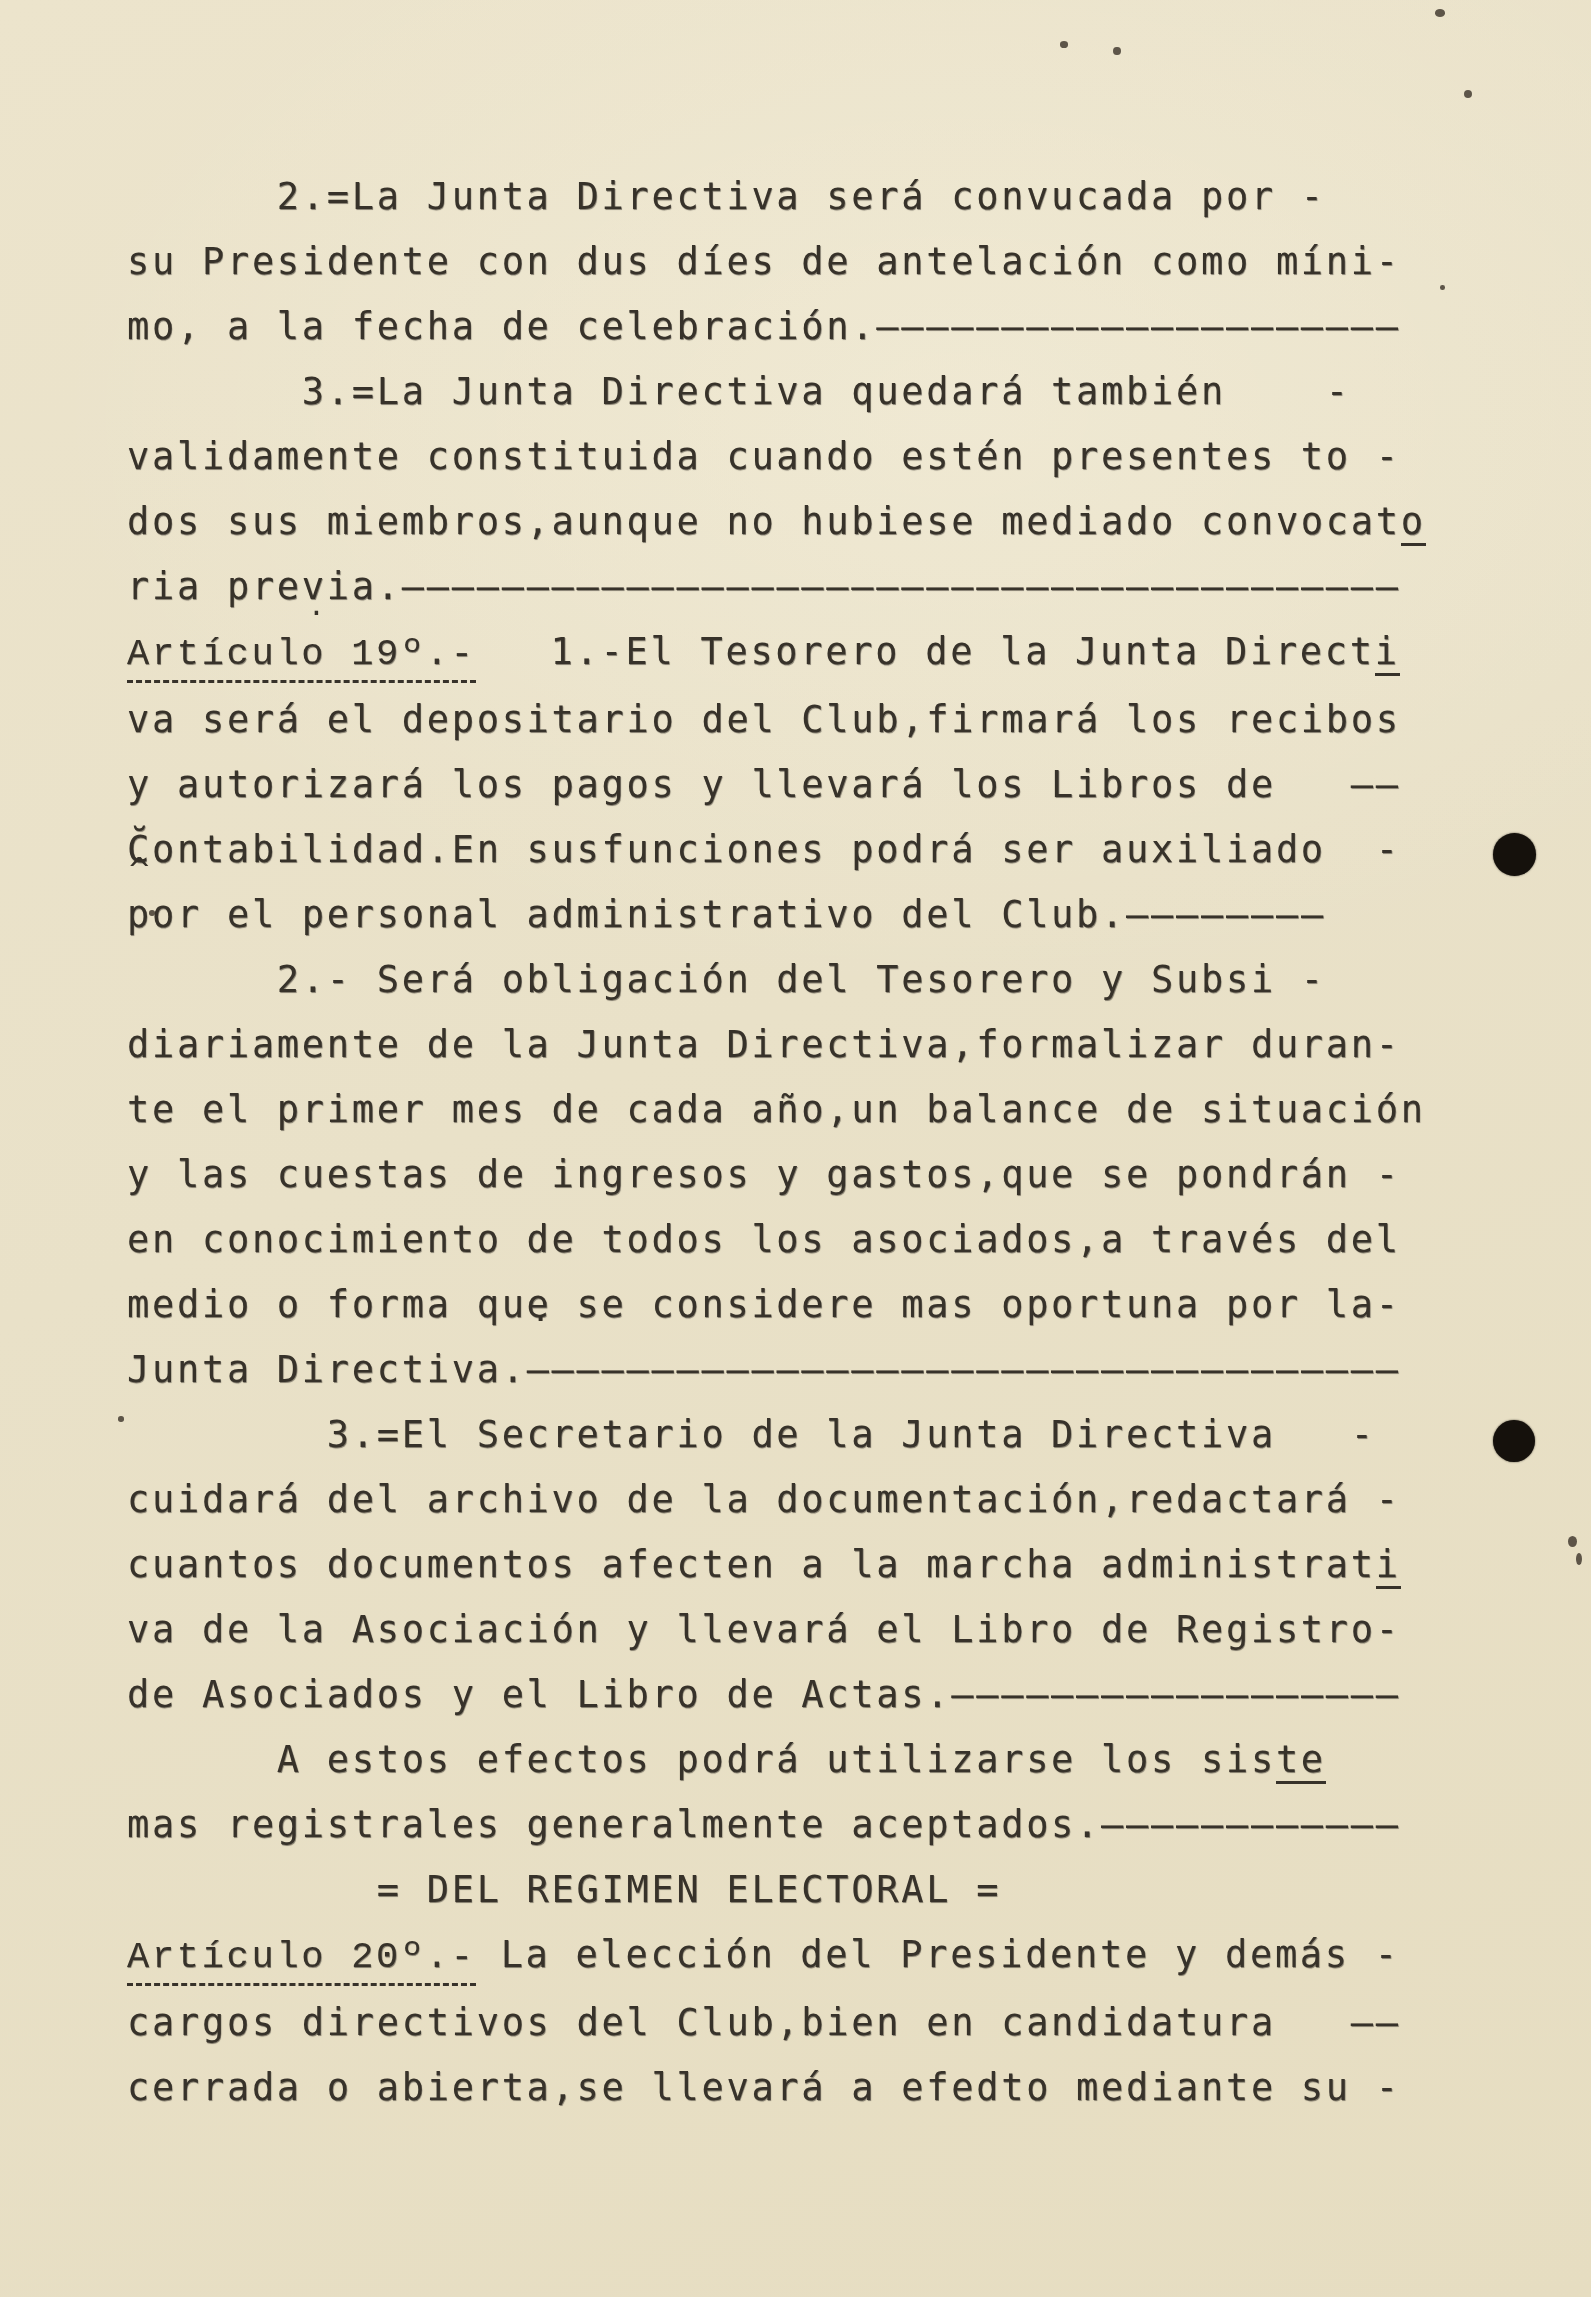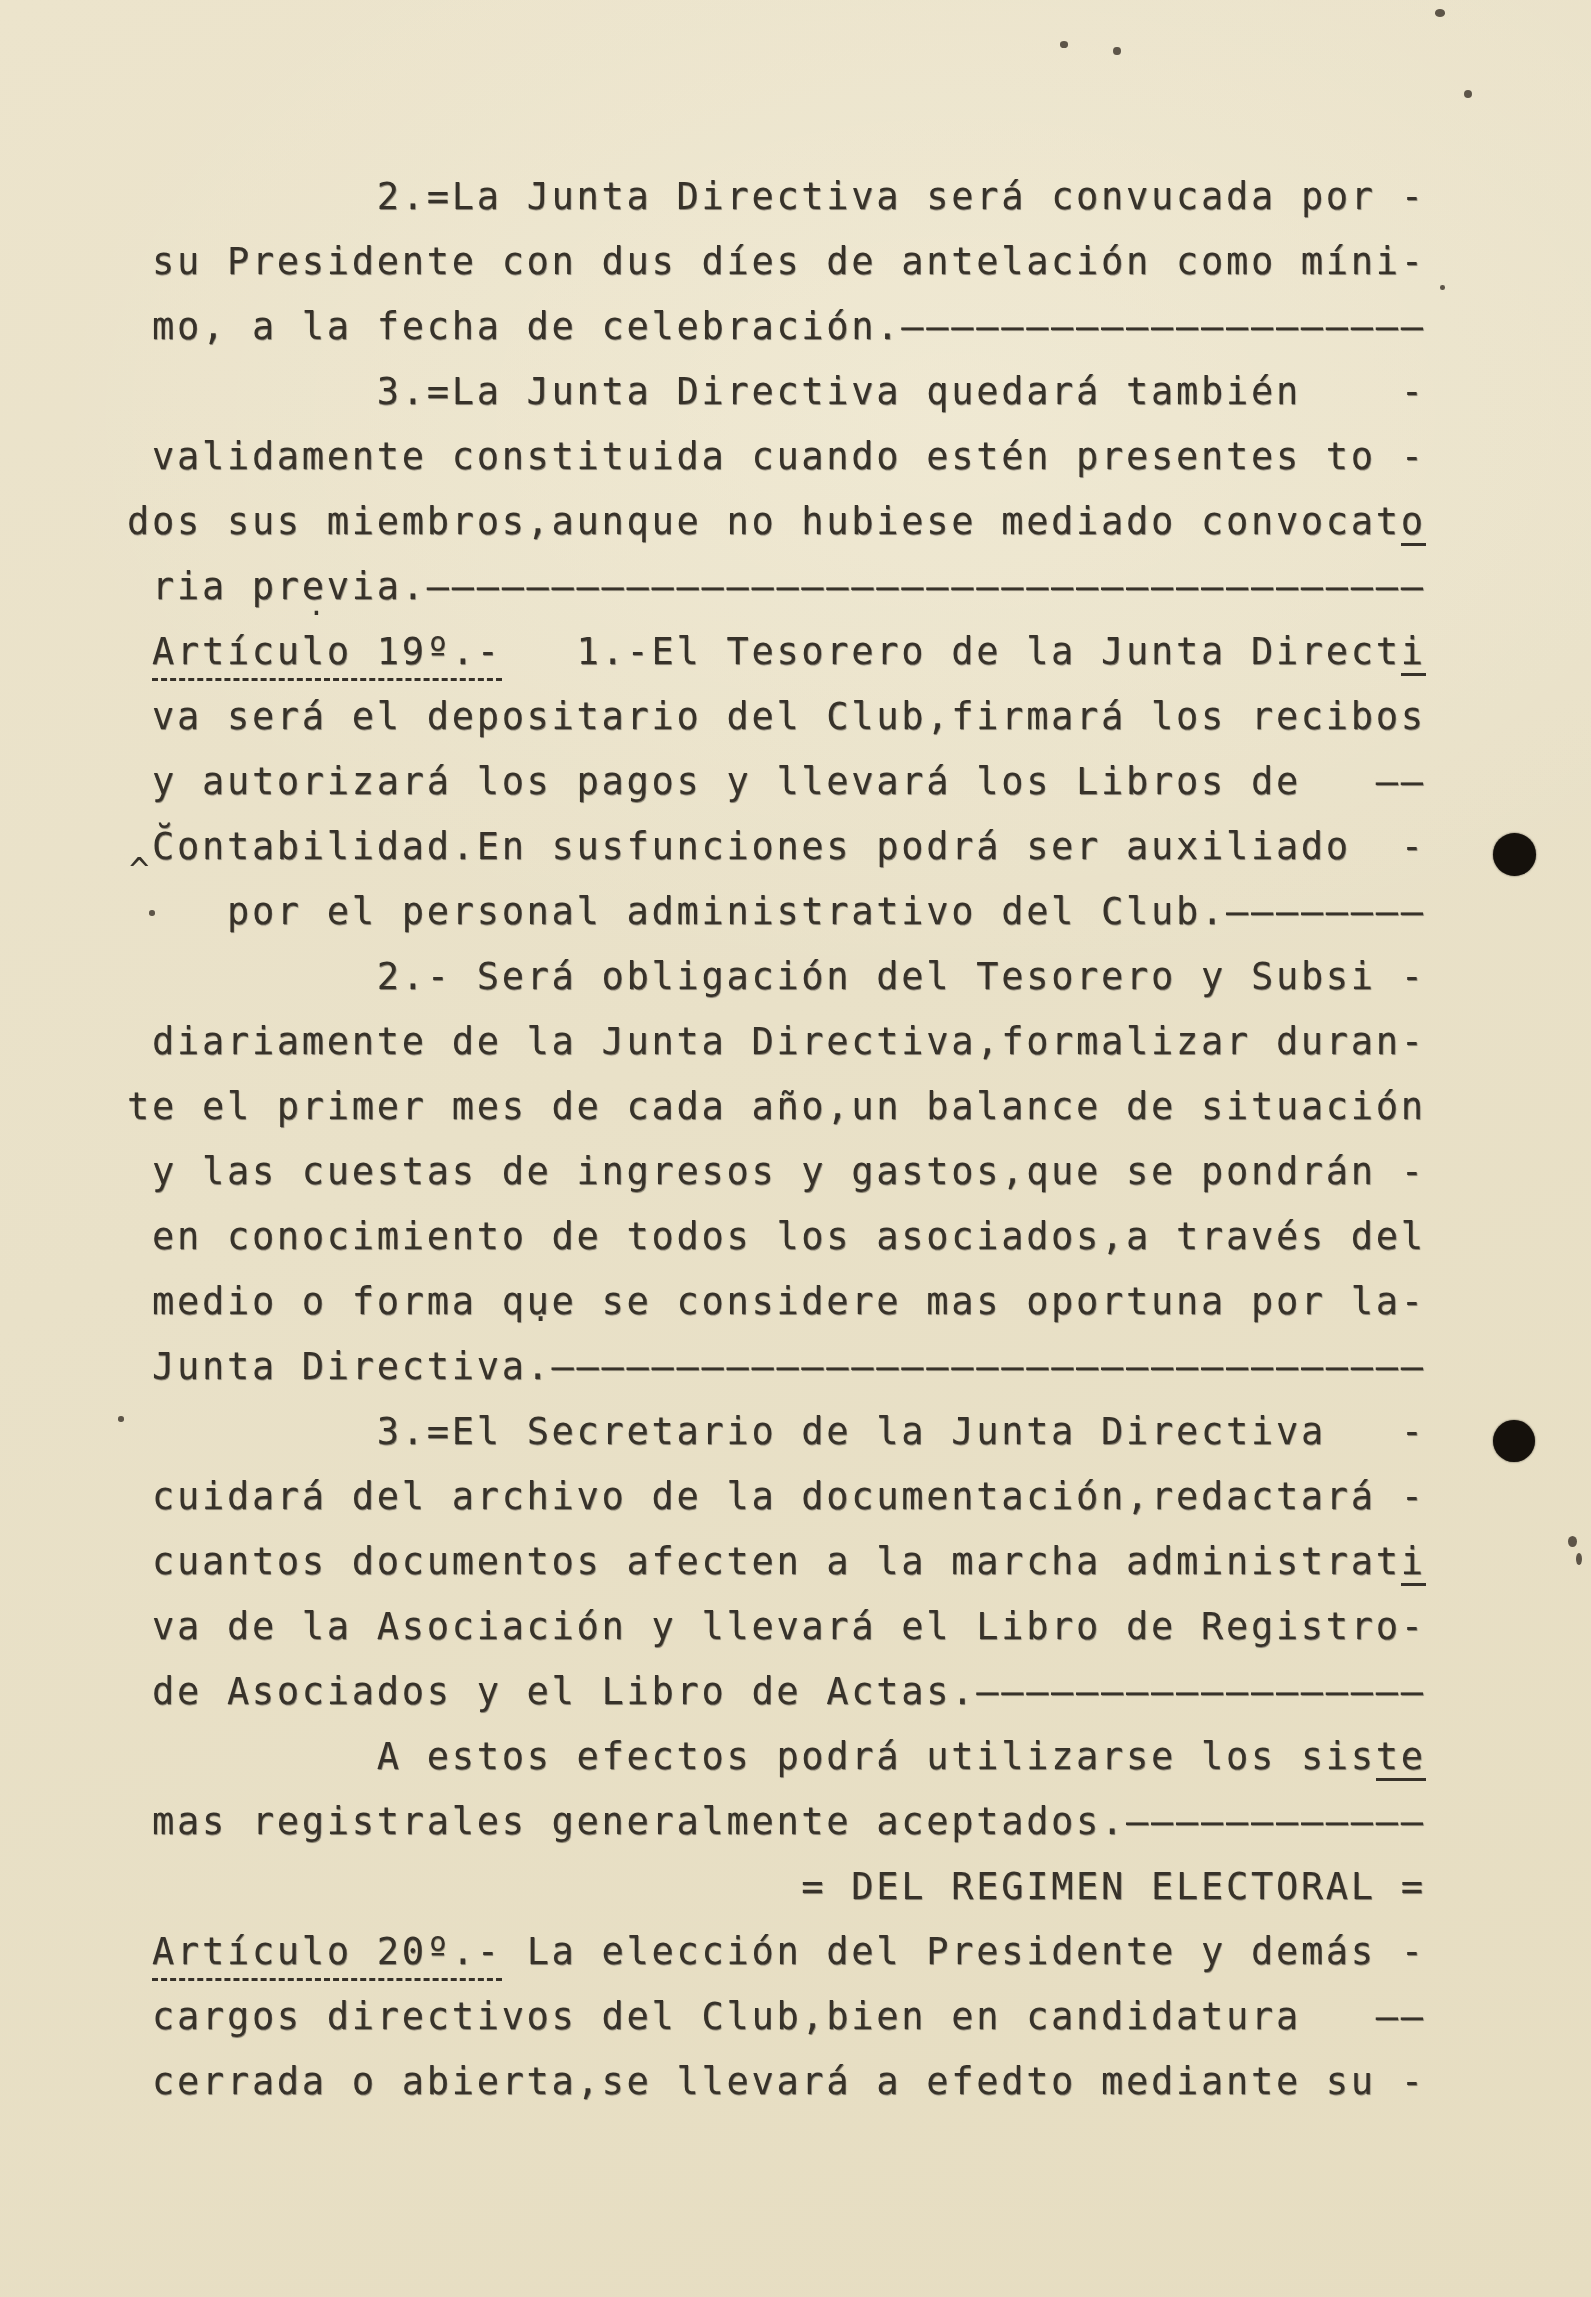--- a/index.html
+++ b/index.html
@@ -4,35 +4,34 @@
 <style>
   html,body{margin:0;padding:0;}
   .page{
     position:relative;
     width:1591px;height:2297px;
     overflow:hidden;
     background:
       radial-gradient(ellipse 1305px 839px at 60% 18%, rgba(255,252,238,0.25), rgba(255,252,238,0) 70%),
       linear-gradient(158deg,#ece4cc 0%,#e9e1c8 45%,#e6ddc1 100%);
     font-family:"DejaVu Sans Mono","Liberation Mono",monospace;
-    text-align:right;
   }
   .doc{
     position:absolute;
     left:127px;top:164px;
     color:#37322a;
     font-size:37px;
     letter-spacing:2.7px;
     line-height:65px;
     white-space:pre;
     text-shadow:0.6px 0.5px 0.7px rgba(55,50,42,0.55);
   }
   .line{display:block;min-height:65px;}
   .u-solid{border-bottom:3.7px solid currentColor;}
-  .u-dashed{border-bottom:3.7px dashed currentColor;padding-bottom:4.7px;}
+  .u-dashed{border-bottom:3.7px dashed currentColor;padding-bottom:4.7px;font-family:Liberation Mono, monospace;}
   .dot{position:absolute;background:#15110c;border-radius:50%;box-shadow:0 0 1.9px rgba(21,17,12,.8);}
   .speck{position:absolute;background:#443c31;border-radius:50%;opacity:.85;}
   .glyph{position:absolute;color:#37322a;font-family:"DejaVu Sans Mono","Liberation Mono",monospace;}
 </style>
 </head>
 <body>
 
 <div class="page">
   <div class="doc" id="doc"><div class="line"><span>      2.=La Junta Directiva será convucada por -</span></div><div class="line"><span>su Presidente con dus díes de antelación como míni-</span></div><div class="line"><span>mo, a la fecha de celebración.—————————————————————</span></div><div class="line"><span>       3.=La Junta Directiva quedará también    -</span></div><div class="line"><span>validamente constituida cuando estén presentes to -</span></div><div class="line"><span>dos sus miembros,aunque no hubiese mediado convocat</span><span class="u-solid">o</span></div><div class="line"><span>ria previa.</span><span>————————————————————————————————————————</span></div><div class="line"><span class="u-dashed">Artículo 19º.-</span><span>   1.-El Tesorero de la Junta Direct</span><span class="u-solid">i</span></div><div class="line"><span>va será el depositario del Club,firmará los recibos</span></div><div class="line"><span>y autorizará los pagos y llevará los Libros de   ——</span></div><div class="line"><span>C̆ontabilidad.En susfunciones podrá ser auxiliado  -</span></div><div class="line"><span>por el personal administrativo del Club.</span><span>————————</span></div><div class="line"><span>      2.- Será obligación del Tesorero y Subsi -</span></div><div class="line"><span>diariamente de la Junta Directiva,formalizar duran-</span></div><div class="line"><span>te el primer mes de cada año,un balance de situación</span></div><div class="line"><span>y las cuestas de ingresos y gastos,que se pondrán -</span></div><div class="line"><span>en conocimiento de todos los asociados,a través del</span></div><div class="line"><span>medio o forma que se considere mas oportuna por la-</span></div><div class="line"><span>Junta Directiva.</span><span>———————————————————————————————————</span></div><div class="line"><span>        3.=El Secretario de la Junta Directiva   -</span></div><div class="line"><span>cuidará del archivo de la documentación,redactará -</span></div><div class="line"><span>cuantos documentos afecten a la marcha administrat</span><span class="u-solid">i</span></div><div class="line"><span>va de la Asociación y llevará el Libro de Registro-</span></div><div class="line"><span>de Asociados y el Libro de Actas.</span><span>——————————————————</span></div><div class="line"><span>      A estos efectos podrá utilizarse los sis</span><span class="u-solid">te</span></div><div class="line"><span>mas registrales generalmente aceptados.</span><span>————————————</span></div><div class="line"><span>          = DEL REGIMEN ELECTORAL =</span></div><div class="line"><span class="u-dashed">Artículo 20º.-</span><span> La elección del Presidente y demás -</span></div><div class="line"><span>cargos directivos del Club,bien en candidatura   ——</span></div><div class="line"><span>cerrada o abierta,se llevará a efedto mediante su -</span></div></div>
   <div id="marks">

